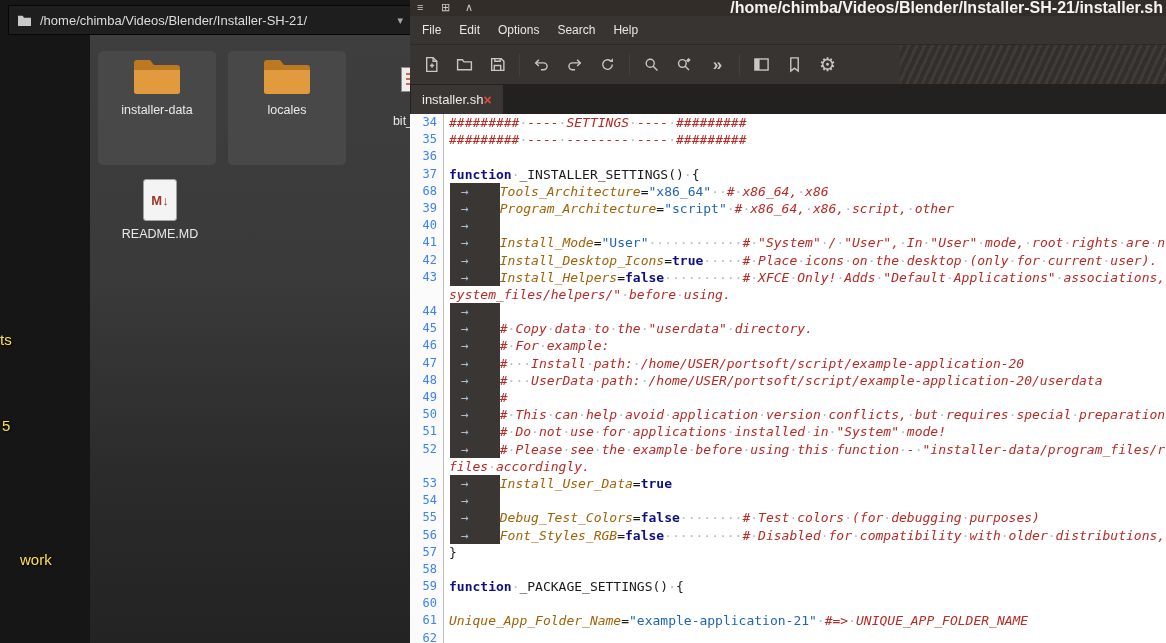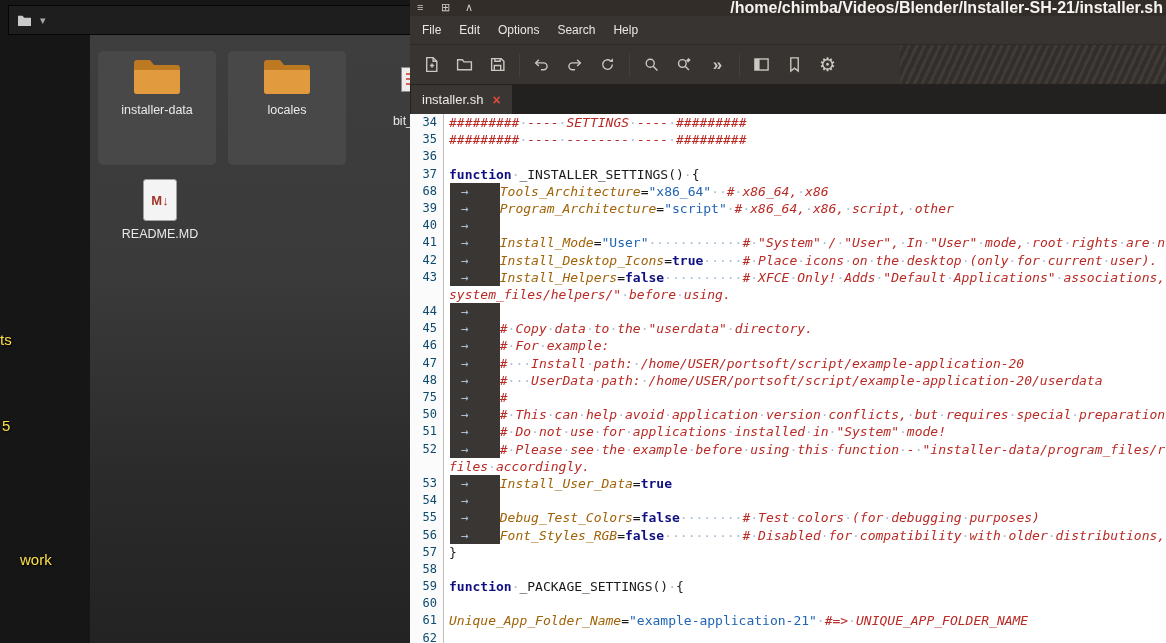--- a/index.html
+++ b/index.html
@@ -46,30 +46,30 @@
               background:#383431;border-top:1px solid #2c2927;border-bottom:1px solid #25211f;
               box-sizing:border-box;}
   .tbtn{width:33px;height:31px;display:flex;align-items:center;justify-content:center;color:#ccc7c0;}
   .tbtn svg{stroke:#ccc7c0;fill:none;stroke-width:1.3;}
   .tsep{width:1px;height:22px;background:#45403d;margin:0 5px;}
   .glyph-more{font-size:17px;font-weight:bold;line-height:1;}
   .glyph-gear{font-size:19px;line-height:1;}
   .stripes{position:absolute;right:0;top:0;bottom:0;width:266px;
            background:repeating-linear-gradient(115deg,#403b37 0 3px,#322e2b 3px 7px);}
   .ed-tabbar{height:29px;background:#232020;display:flex;align-items:stretch;}
-  .tab{display:flex;align-items:center;gap:9px;padding:0 11px;background:#3a3633;margin-left:1px;}
+  .tab{display:flex;align-items:center;padding:0 11px;background:#3a3633;margin-left:1px;}
   .tab-label{color:#ece9e6;font-size:13px;}
   .tab-close{color:#e14b3c;font-weight:bold;font-size:14px;line-height:1;}
 
   
   .ed-content{position:absolute;top:114px;left:0;right:0;bottom:0;background:#ffffff;overflow:hidden;
               font-family:"DejaVu Sans Mono",monospace;font-size:13px;line-height:17.2px;}
   .crow{display:flex;height:17.2px;}
   .ln{flex:0 0 27px;text-align:right;padding-right:6px;background:#fbfbfb;
-      border-right:1px solid #bfbfbf;color:#0c4a6e;font-size:12px;}
+      border-right:1px solid #bfbfbf;color:#3b82f6;font-size:12px;}
   .code{flex:1;padding-left:5px;white-space:nowrap;overflow:hidden;color:#1a1a1a;}
   .tk-p{color:#1a1a1a;}
   .tk-c{color:#b92a25;font-style:italic;}
   .tk-k{color:#0f0f83;font-weight:bold;}
   .tk-v{color:#a16207;font-style:italic;}
   .tk-s{color:#2065b5;}
   .tk-b{color:#0f0f83;font-weight:bold;margin-top:16px;}
   .ws{color:#a8bcd4;}
   .ws.tab{display:inline-block;width:3.55ch;}
 </style>
@@ -82,20 +82,21 @@
   <span class="dlabel dl2">5</span>
   <span class="dlabel dl3">work</span>
 
   <div class="fm">
     <div class="fm-pathbar">
       <span style="line-height:0;">
         <svg width="15" height="13" viewBox="0 0 16 14">
             <path d="M1 2h5l1.5 2H15v9H1z" fill="#c9c9c9"></path>
           </svg>
       </span>
+      <span class="fm-path">/home/chimba/Videos/Blender/Installer-SH-21/</span>
       <span class="fm-caret">▾</span>
     </div>
     <div class="fm-view">
       <div class="tile t-locales">
         <span class="icon-folder">
           <svg width="50" height="40" viewBox="0 0 50 40">
               <path d="M2 6a3 3 0 013-3h13l4 5h23a3 3 0 013 3v23a3 3 0 01-3 3H5a3 3 0 01-3-3z" fill="#bd7822"></path>
               <path d="M2 13h46v21a3 3 0 01-3 3H5a3 3 0 01-3-3z" fill="#e29a3e"></path>
             </svg>
         </span>
@@ -280,21 +281,21 @@
         </div>
         <div class="crow">
           <span class="ln">47</span>
           <span class="code"><span class="ws tab">→</span><span class="tk-c">#</span><span class="ws">·</span><span class="ws">·</span><span class="ws">·</span><span class="tk-c">Install</span><span class="ws">·</span><span class="tk-c">path:</span><span class="ws">·</span><span class="tk-c">/home/USER/portsoft/script/example-application-20</span></span>
         </div>
         <div class="crow">
           <span class="ln">48</span>
           <span class="code"><span class="ws tab">→</span><span class="tk-c">#</span><span class="ws">·</span><span class="ws">·</span><span class="ws">·</span><span class="tk-c">UserData</span><span class="ws">·</span><span class="tk-c">path:</span><span class="ws">·</span><span class="tk-c">/home/USER/portsoft/script/example-application-20/userdata</span></span>
         </div>
         <div class="crow">
-          <span class="ln">75</span>
+          <span class="ln">49</span>
           <span class="code"><span class="ws tab">→</span><span class="tk-c">#</span></span>
         </div>
         <div class="crow">
           <span class="ln">50</span>
           <span class="code"><span class="ws tab">→</span><span class="tk-c">#</span><span class="ws">·</span><span class="tk-c">This</span><span class="ws">·</span><span class="tk-c">can</span><span class="ws">·</span><span class="tk-c">help</span><span class="ws">·</span><span class="tk-c">avoid</span><span class="ws">·</span><span class="tk-c">application</span><span class="ws">·</span><span class="tk-c">version</span><span class="ws">·</span><span class="tk-c">conflicts,</span><span class="ws">·</span><span class="tk-c">but</span><span class="ws">·</span><span class="tk-c">requires</span><span class="ws">·</span><span class="tk-c">special</span><span class="ws">·</span><span class="tk-c">preparation.</span></span>
         </div>
         <div class="crow">
           <span class="ln">51</span>
           <span class="code"><span class="ws tab">→</span><span class="tk-c">#</span><span class="ws">·</span><span class="tk-c">Do</span><span class="ws">·</span><span class="tk-c">not</span><span class="ws">·</span><span class="tk-c">use</span><span class="ws">·</span><span class="tk-c">for</span><span class="ws">·</span><span class="tk-c">applications</span><span class="ws">·</span><span class="tk-c">installed</span><span class="ws">·</span><span class="tk-c">in</span><span class="ws">·</span><span class="tk-c">"System"</span><span class="ws">·</span><span class="tk-c">mode!</span></span>
         </div>

